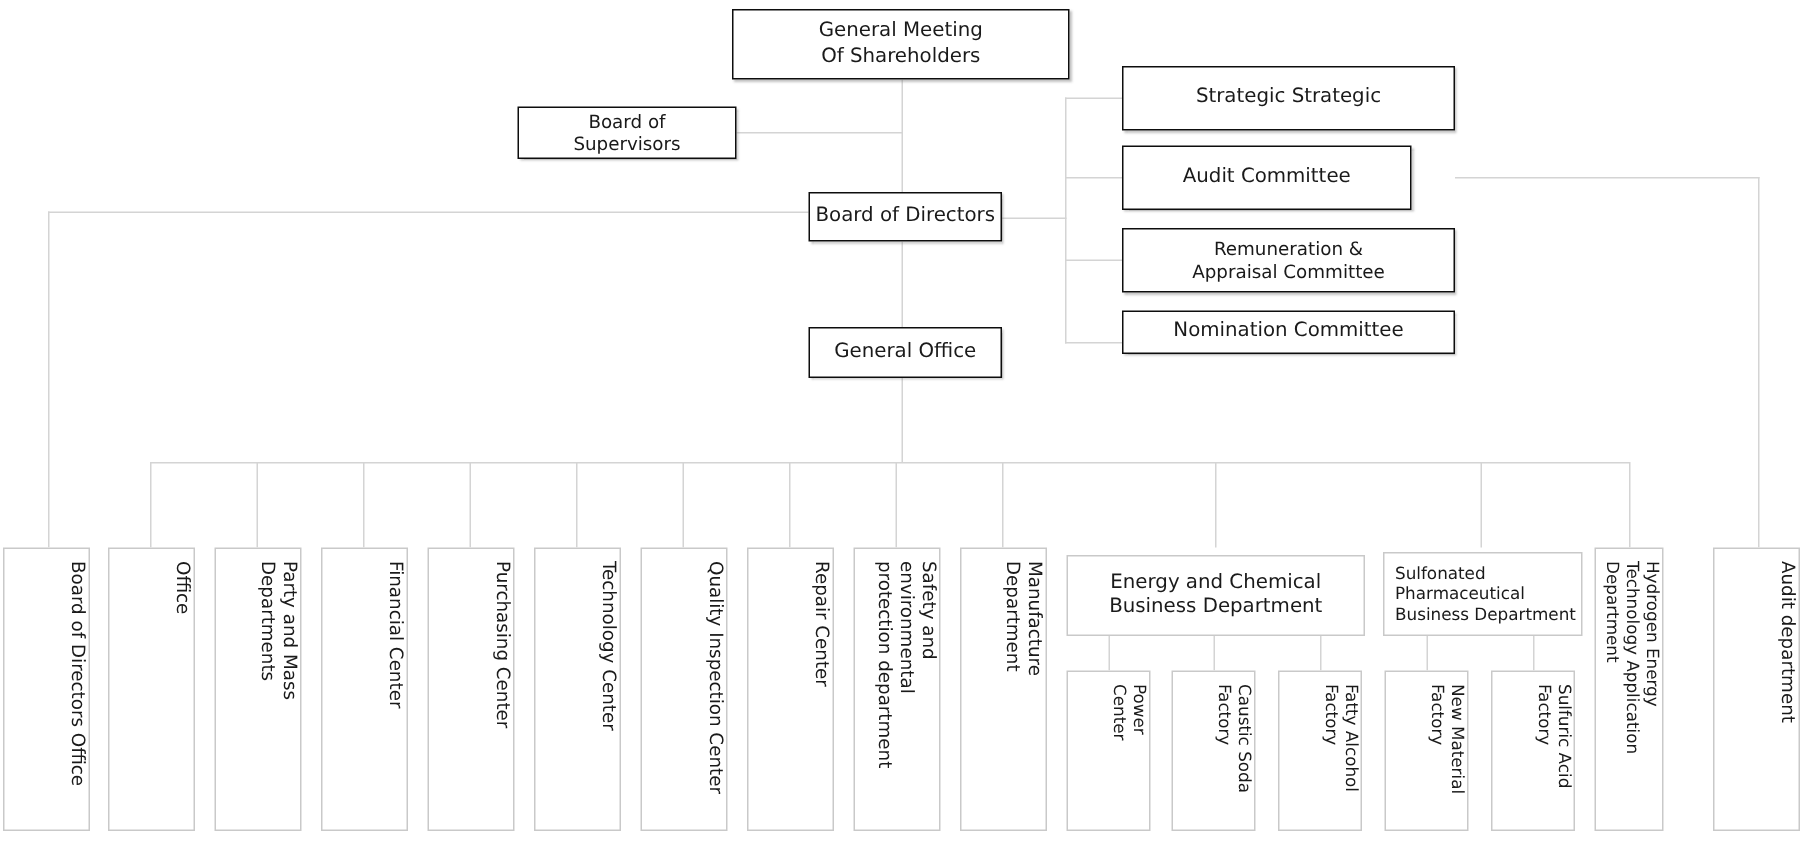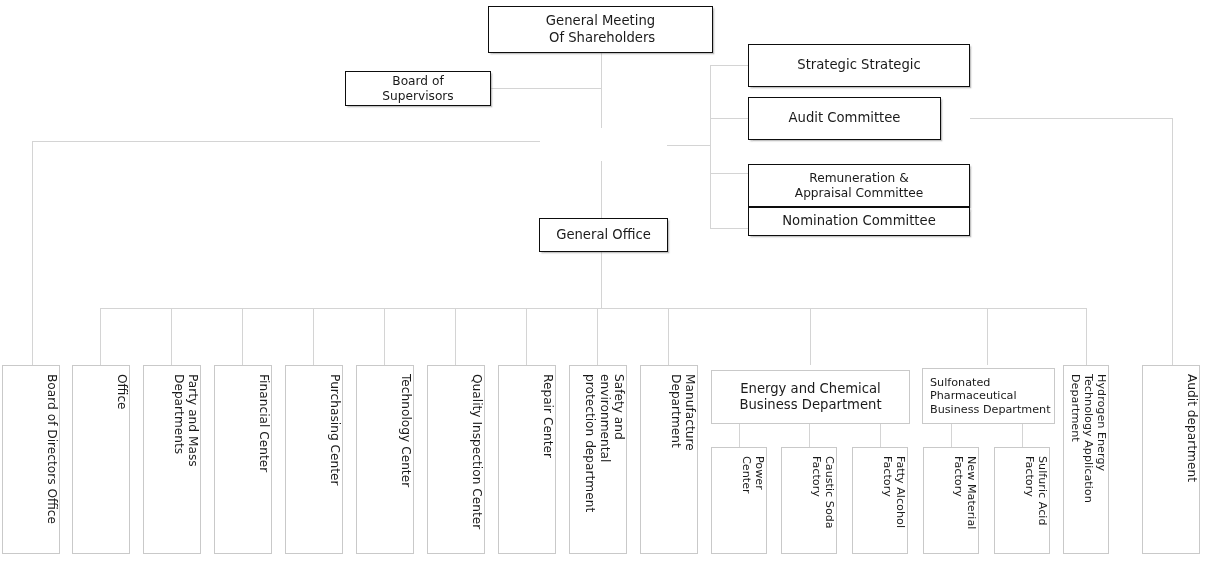--- a/index.html
+++ b/index.html
@@ -124,32 +124,33 @@
   <div class="ln v" style="left:987px; top:308px; height:57px;"></div>
   <div class="ln v" style="left:1086px; top:308px; height:57px;"></div>
 
   <div class="ln v" style="left:739px; top:424px; height:23px;"></div>
   <div class="ln v" style="left:809px; top:424px; height:23px;"></div>
   <div class="ln v" style="left:880px; top:424px; height:23px;"></div>
 
   <div class="ln v" style="left:951px; top:424px; height:23px;"></div>
   <div class="ln v" style="left:1022px; top:424px; height:23px;"></div>
 
-  <div class="box thick fs13" style="left:488px; top:6px; width:225px; height:47px;text-align:right;">General Meeting
+  <div class="box thick fs13" style="left:488px; top:6px; width:225px; height:47px;">General Meeting
 Of Shareholders</div>
 
   <div class="box thick fs12" style="left:345px; top:71px; width:146px; height:35px;">Board of
 Supervisors</div>
 
+  <div class="box thick fs13" style="left:539px; top:128px; width:129px; height:33px;">Board of Directors</div>
 
   <div class="box thick fs13" style="left:539px; top:218px; width:129px; height:34px;">General Office</div>
 
   <div class="box thick fs13" style="left:748px; top:44px; width:222px; height:43px;">Strategic Strategic</div>
   <div class="box thick fs13" style="left:748px; top:97px; width:193px; height:43px;">Audit Committee</div>
-  <div class="box thick fs12" style="left:748px; top:152px; width:222px; height:43px;margin-top:12px;">Remuneration &amp;
+  <div class="box thick fs12" style="left:748px; top:152px; width:222px; height:43px;">Remuneration &amp;
 Appraisal Committee</div>
   <div class="box thick fs13" style="left:748px; top:207px; width:222px; height:29px;">Nomination Committee</div>
 
   <div class="vbox" style="left:2px; top:365px; width:58px; height:189px;">
     <span class="vtext fs12">Board of Directors Office</span>
   </div>
 
   <div class="vbox" style="left:72px; top:365px; width:58px; height:189px;">
     <span class="vtext fs12">Office</span>
   </div>

